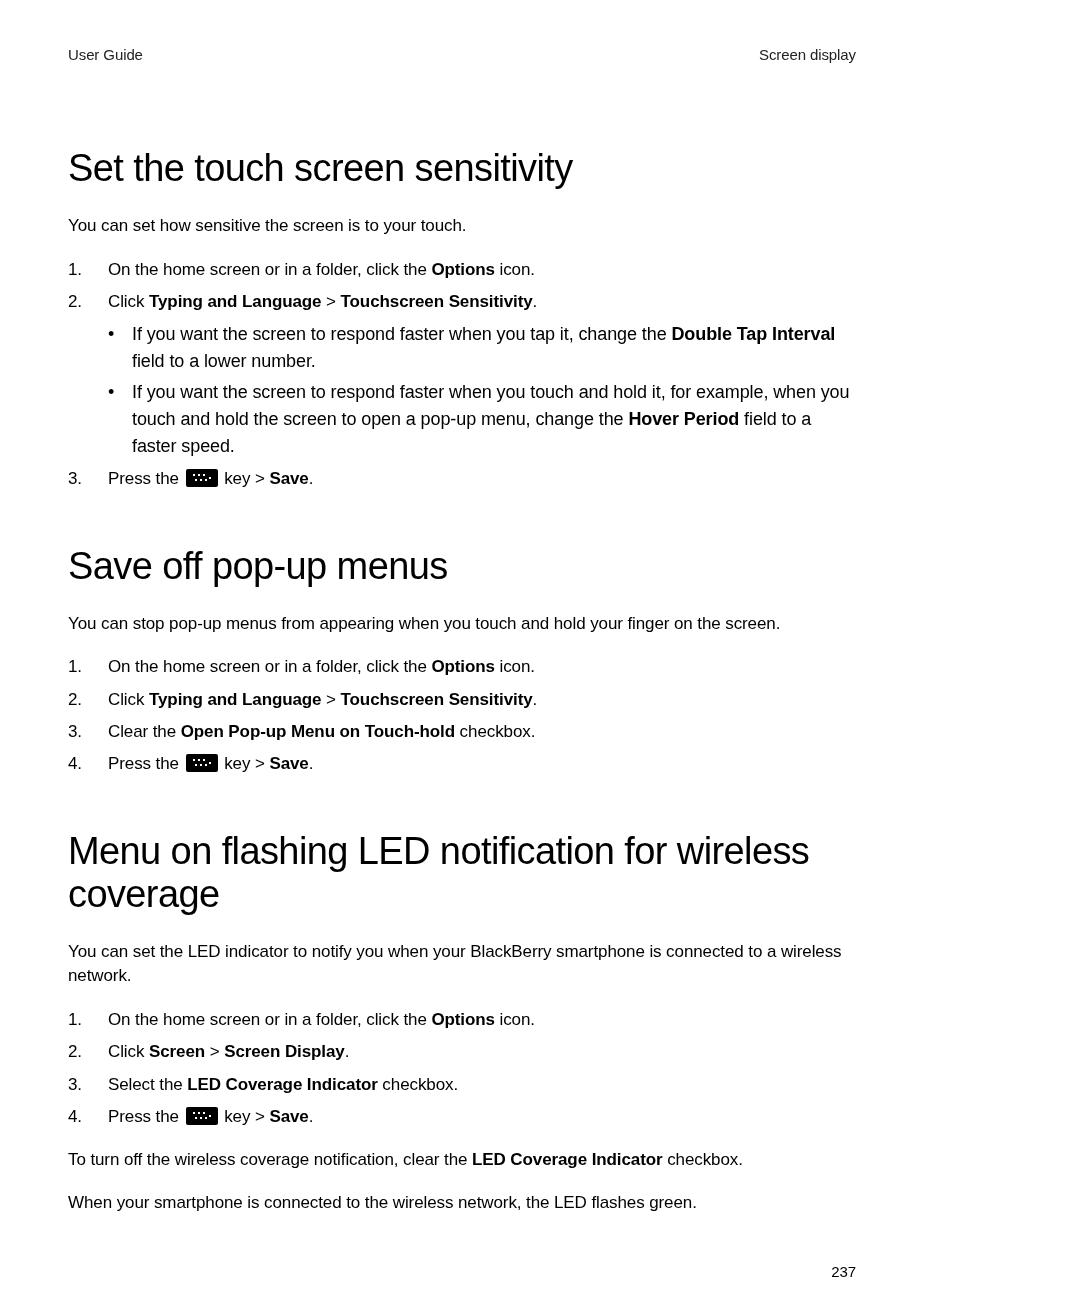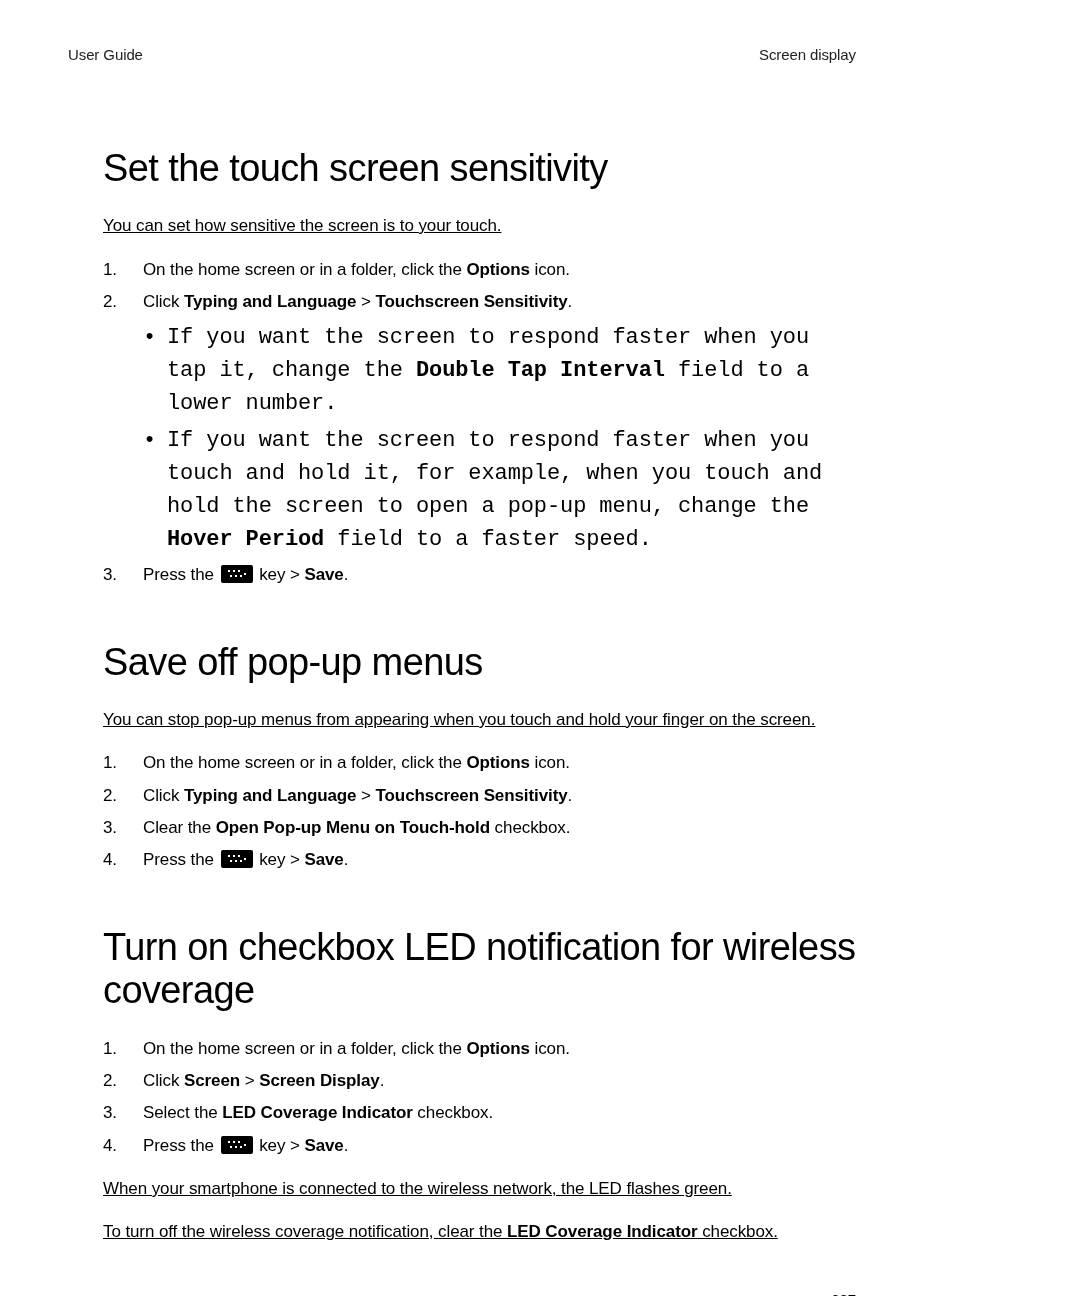--- a/index.html
+++ b/index.html
@@ -28,21 +28,20 @@
   h1 {
     font-size: 38px;
     font-weight: 400;
     margin: 0 0 24px 0;
     letter-spacing: -0.6px;
   }
   p.intro, p.body {
     font-size: 17px;
     line-height: 1.45;
     margin: 0 0 18px 0;
-    text-decoration: underline;
   }
   ol {
     margin: 0 0 18px 0;
     padding: 0;
     list-style: none;
     counter-reset: item;
   }
   ol > li {
     font-size: 17px;
     line-height: 1.55;
@@ -56,36 +55,34 @@
     position: absolute;
     left: 0;
     top: 0;
   }
   ul.bullets {
     margin: 6px 0 2px 0;
     padding: 0;
     list-style: none;
   }
   ul.bullets > li {
-    font-size: 22px;
+    font-size: 18px;
     line-height: 1.5;
     padding-left: 24px;
     margin-bottom: 4px;
     position: relative;
-    font-family: Liberation Mono, monospace;
   }
   ul.bullets > li::before {
     content: "•";
     position: absolute;
     left: 0;
     top: 0;
   }
   .section {
     margin-bottom: 52px;
-    margin-left: 35px;
   }
   .bb-key {
     display: inline-block;
     width: 32px;
     height: 18px;
     background: #000;
     border-radius: 2px;
     vertical-align: -3px;
     margin: 0 2px;
     position: relative;
@@ -142,26 +139,27 @@
         <h1>Save off pop-up menus</h1>
         <p class="intro">You can stop pop-up menus from appearing when you touch and hold your finger on the screen.</p>
         <ol>
           <li>On the home screen or in a folder, click the <strong>Options</strong> icon.</li>
           <li>Click <strong>Typing and Language</strong> &gt; <strong>Touchscreen Sensitivity</strong>.</li>
           <li>Clear the <strong>Open Pop-up Menu on Touch-hold</strong> checkbox.</li>
           <li>Press the <span class="bb-key"></span> key &gt; <strong>Save</strong>.</li>
         </ol>
       </div>
       <div class="section">
-        <h1>Turn on checkbox LED notification for wireless coverage</h1>
+        <h1>Menu on flashing LED notification for wireless coverage</h1>
+        <p class="intro">You can set the LED indicator to notify you when your BlackBerry smartphone is connected to a wireless network.</p>
         <ol>
           <li>On the home screen or in a folder, click the <strong>Options</strong> icon.</li>
           <li>Click <strong>Screen</strong> &gt; <strong>Screen Display</strong>.</li>
           <li>Select the <strong>LED Coverage Indicator</strong> checkbox.</li>
           <li>Press the <span class="bb-key"></span> key &gt; <strong>Save</strong>.</li>
         </ol>
+        <p class="body">To turn off the wireless coverage notification, clear the <strong>LED Coverage Indicator</strong> checkbox.</p>
         <p class="body">When your smartphone is connected to the wireless network, the LED flashes green.</p>
-        <p class="body">To turn off the wireless coverage notification, clear the <strong>LED Coverage Indicator</strong> checkbox.</p>
       </div>
     </div>
 
   <div class="page-number">237</div>
 </div>
 
 </body></html>

